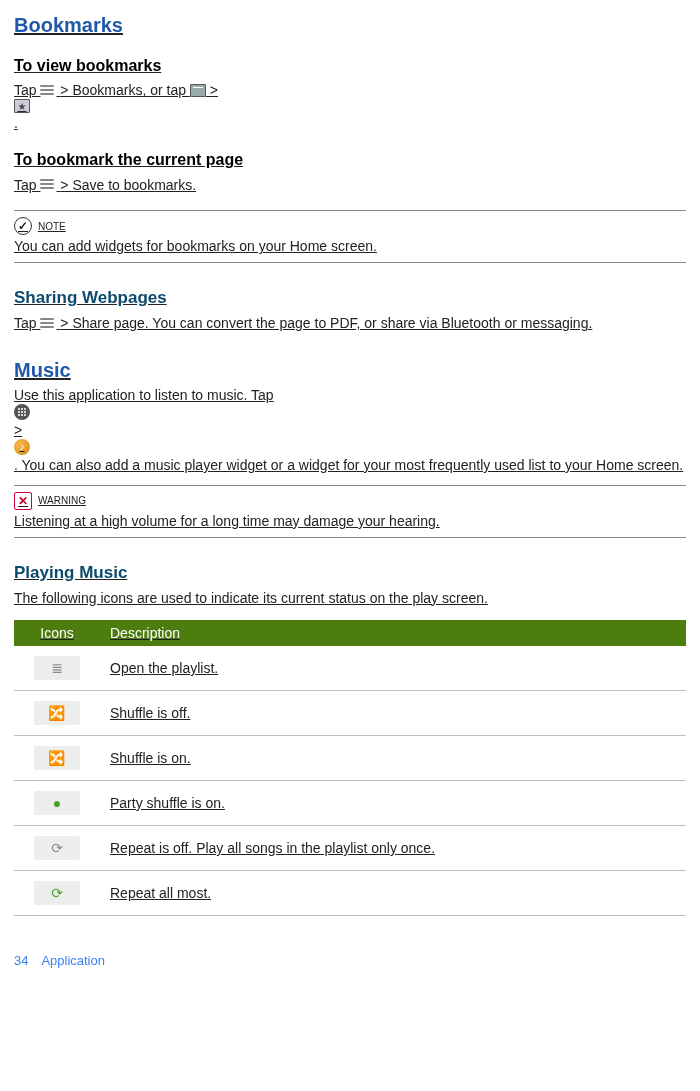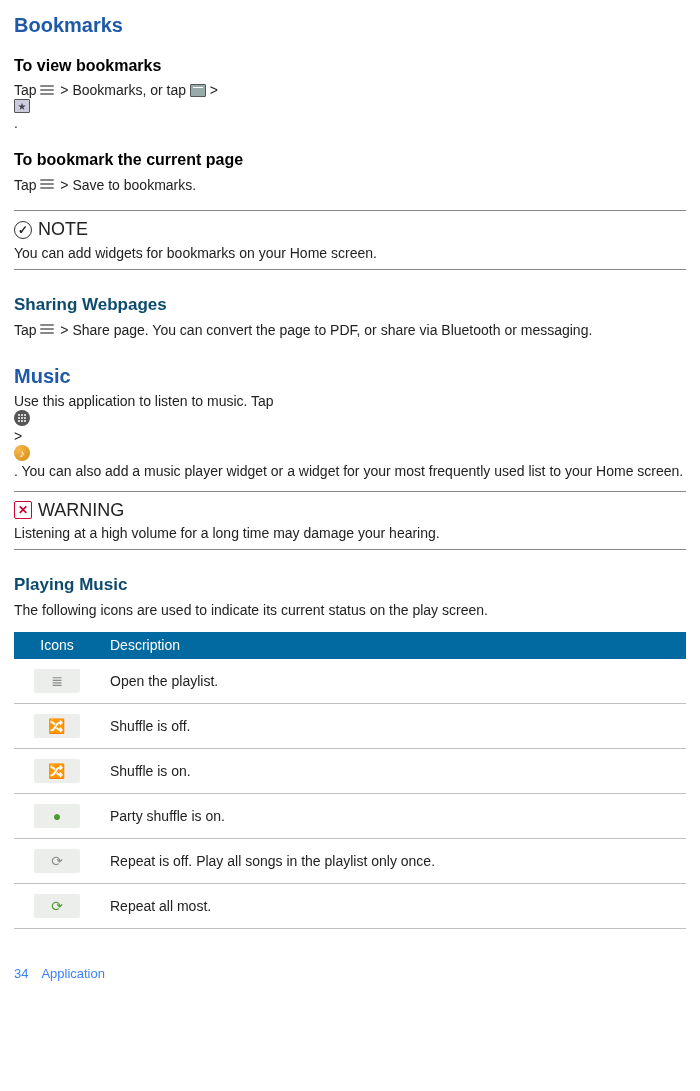--- a/index.html
+++ b/index.html
@@ -12,21 +12,21 @@
       color: #222;
       line-height: 1.35;
     }
 
     h1 { color: #1e5aa8; font-size: 20px; font-weight: bold; margin: 4px 0 16px 0; }
     h2 { color: #000; font-size: 16px; font-weight: bold; margin: 0 0 4px 0; line-height: 1.4; }
     h3 { color: #0c4a6e; font-size: 17px; font-weight: bold; margin: 0 0 4px 0; }
 
     p.body { font-size: 14px; color: #222; line-height: 1.35; }
 
-    .section { margin-bottom: 24px; }
+    .section { margin-bottom: 24px; text-decoration: underline; }
     .sub   { margin-bottom: 16px; }
 
     
     .ic { display:inline-block; vertical-align:middle; position:relative; top:-1px; }
     .ic-menu { width:16px; height:11px; }
     .ic-menu span {
       display:block; width:14px; height:2px; background:#888; margin-bottom:2px; border-radius:1px;
     }
     .ic-win {
       width:16px; height:13px; border:1px solid #555; background:#9aa; border-radius:1px;
@@ -55,29 +55,29 @@
     
     .rule { border-top:1px solid #888; margin:6px 0; }
     .admon { margin: 2px 0 2px 0; }
     .admon-row { display:flex; align-items:center; gap:6px; margin:4px 0 2px 0; }
     .admon-icon {
       width:18px; height:18px; border:1.5px solid #333; display:flex; align-items:center; justify-content:center;
       font-size:12px; font-weight:bold;
     }
     .admon-icon.round { border-radius:50%; }
     .admon-icon.square { border-radius:2px; border-color:#c03; color:#c03; }
-    .admon-title { font-size:18px;text-align:right; }
+    .admon-title { font-size:10px;text-align:right; }
     .admon-body { font-size:14px; line-height:1.35; }
 
     
     .justify { text-align: justify; }
 
     
     table { border-collapse: collapse; width: 100%; margin-top:12px; }
-    th { background:#0369a1; color:#fff; font-weight:normal; text-align:left; padding:4px 10px; font-size:14px; }
+    th { background:#4d7c0f; color:#fff; font-weight:normal; text-align:left; padding:4px 10px; font-size:14px; }
     th.icons-h { width:86px; text-align:center; }
     td { border-bottom:1px solid #bfbfbf; padding:10px 10px; font-size:14px; color:#222; }
     td.icon-cell { text-align:center; }
     .cell-icon {
       width:46px; height:24px; display:inline-flex; align-items:center; justify-content:center;
       background:#eceeeb; border-radius:2px; font-size:14px;
     }
     .cell-icon.green { color:#4a9c2e; }
     .cell-icon.grey  { color:#8a8c89; }
 

